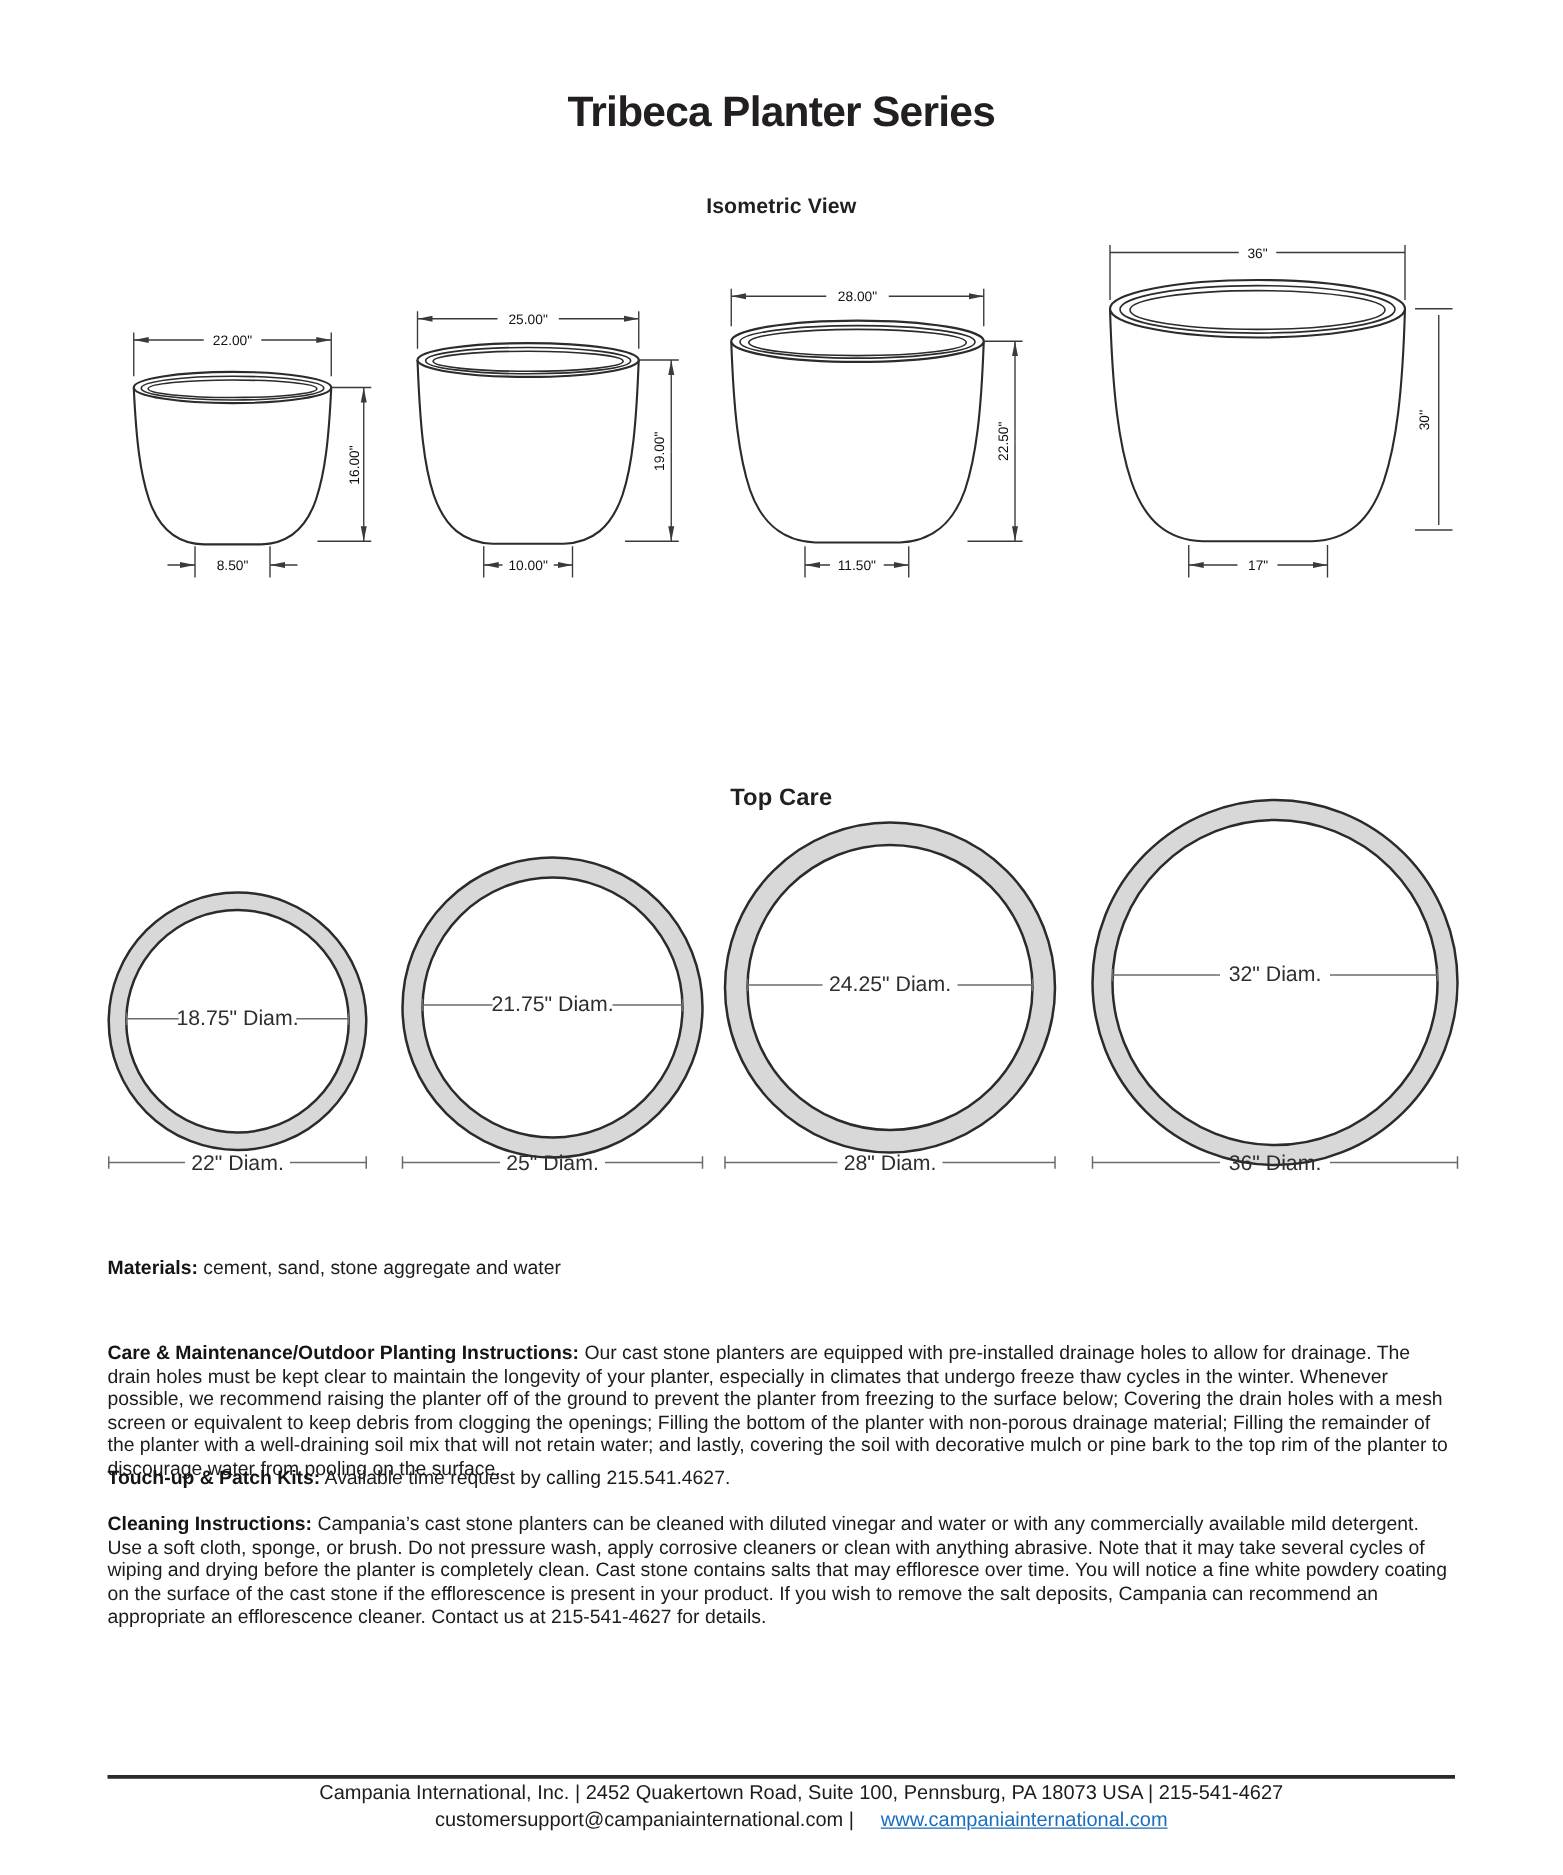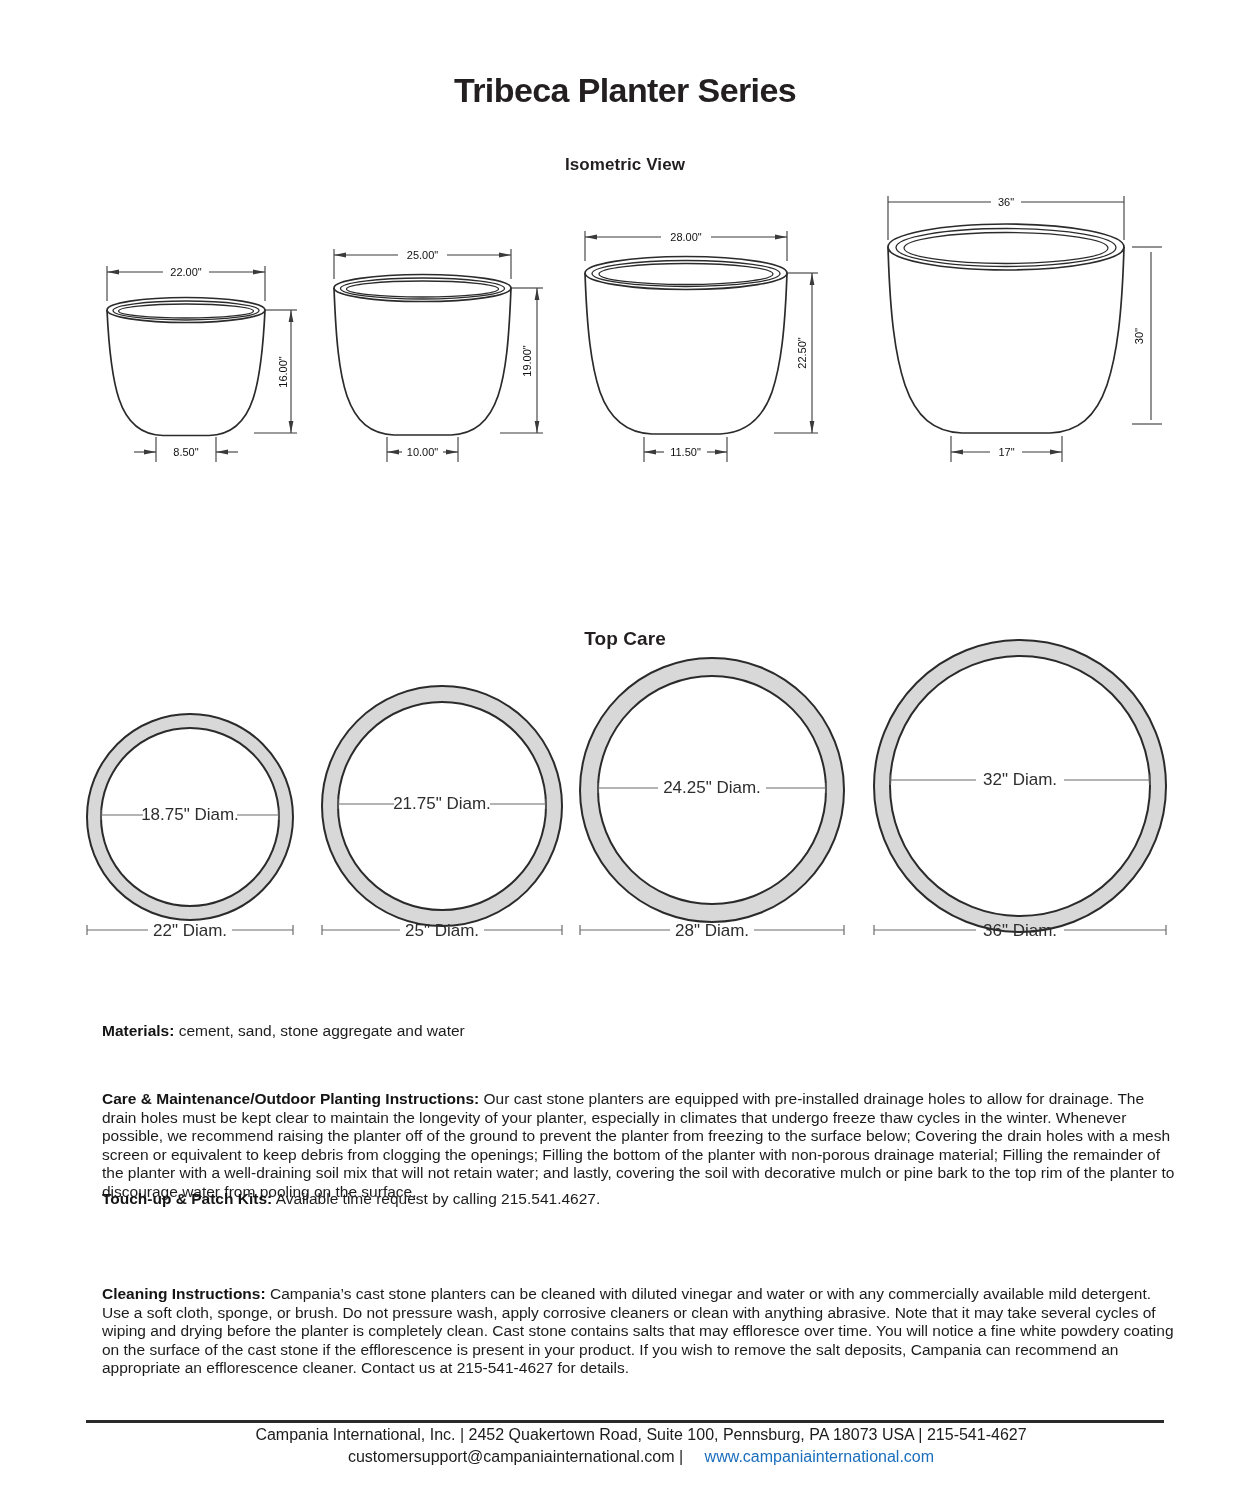--- a/index.html
+++ b/index.html
@@ -15,31 +15,31 @@
   #top-svg{top:636px;}
   .iso-shape{fill:#ffffff;stroke:#2b2b2b;stroke-width:1.7;}
   .iso-rim-inner{fill:none;stroke:#2b2b2b;stroke-width:1.3;}
   .dim{stroke:#3a3a3a;stroke-width:1.1;fill:none;}
   .dim-label{font-family:"Liberation Sans",sans-serif;font-size:11px;fill:#111;}
   .ring-outer{fill:#d8d8d8;stroke:#2b2b2b;stroke-width:2;}
   .ring-inner{fill:#ffffff;stroke:#2b2b2b;stroke-width:2;}
   .tv-dim{stroke:#6b6b6b;stroke-width:1.2;fill:none;}
   .tv-label{font-family:"Liberation Sans",sans-serif;font-size:17px;fill:#2e2e2e;}
   .textblock{position:absolute;left:86px;width:1074px;font-size:15.5px;line-height:18.5px;
-    color:#1c1c1c;margin:16px;}
+    color:#1c1c1c;margin:0;}
   .textblock b{color:#141414;}
   #materials-p{top:1006px;}
   #care-p{top:1074px;}
   #touchup-p{top:1174px;}
-  #cleaning-p{top:1269px;}
+  #cleaning-p{top:1211px;}
   .footer-rule{position:absolute;left:86px;width:1078px;top:1420px;height:3px;background:#2a2a2a;}
   .footer-line{position:absolute;left:16px;width:100%;text-align:center;font-size:16px;color:#1c1c1c;}
   #footer-line1{top:1426px;}
   #footer-line2{top:1448px;}
-  .weblink{color:#1a6ebd;cursor:pointer;margin-left:17px;}
+  .weblink{color:#1a6ebd;text-decoration:underline;cursor:pointer;margin-left:17px;}
 </style>
 </head>
 <body>
 
 <div class="page">
 
   <h1 class="page-title">Tribeca Planter Series</h1>
 
   <h2 class="sec-heading" id="iso-heading">Isometric View</h2>
 

